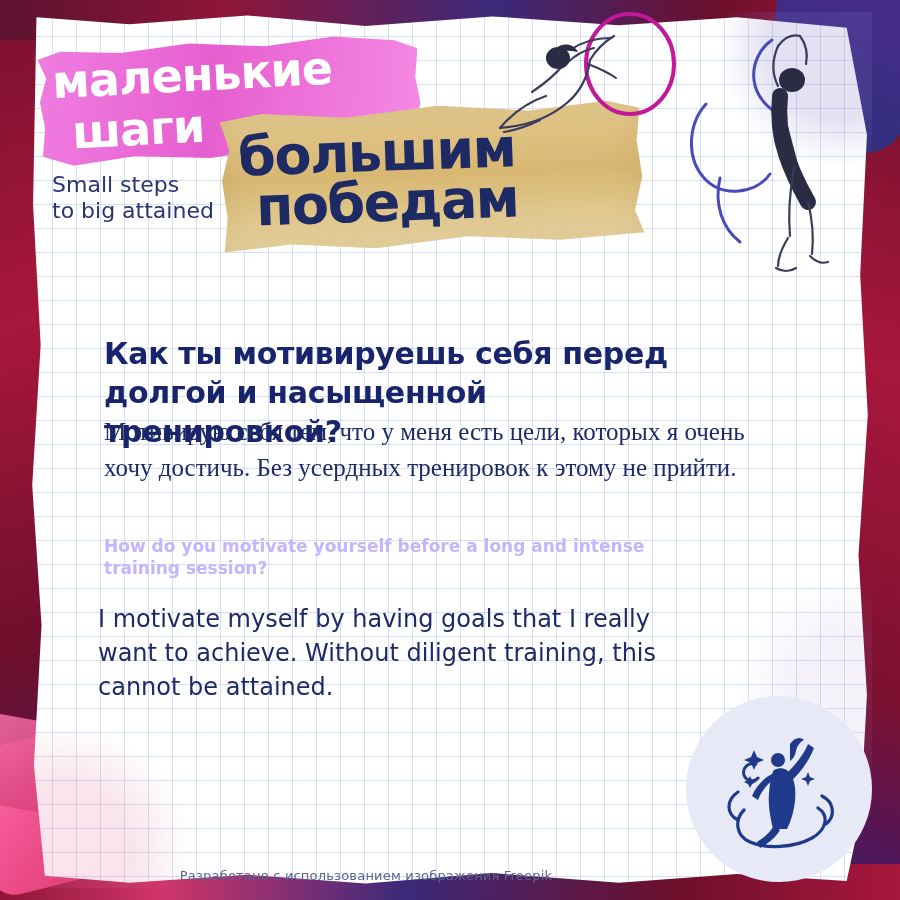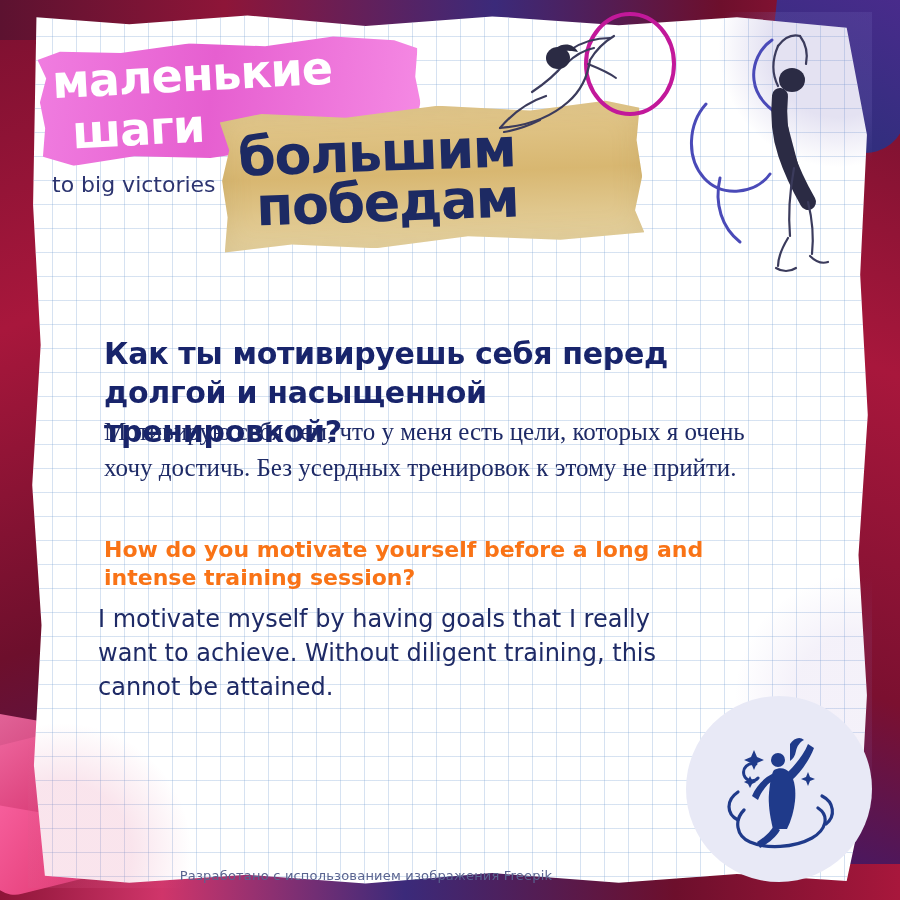--- a/index.html
+++ b/index.html
@@ -212,23 +212,23 @@
     font-size: 25px;
     line-height: 1.42;
     color: #1e2a66;
   }
   .question-en {
     position: absolute;
     left: 104px; top: 536px;
     width: 620px;
     font-family: "DejaVu Sans", sans-serif;
     font-weight: 700;
-    font-size: 22px;
+    font-size: 17px;
     line-height: 1.28;
-    color: #f97316;
+    color: #c4b5fd;
   }
   .answer-en {
     position: absolute;
     left: 98px; top: 602px;
     width: 600px;
     font-family: "DejaVu Sans", sans-serif;
     font-weight: 400;
     font-size: 24px;
     line-height: 1.42;
     color: #1e2a66;
@@ -279,21 +279,22 @@
     <div class="word-malenkie">маленькие</div>
     <div class="word-shagi">шаги</div>
     <div class="word-k">к</div>
   </div>
 
   <div class="kraft-band"></div>
   <div class="word-bolshim">большим</div>
   <div class="word-pobedam">победам</div>
 
   <div class="subhead-en">
-    <div>to big victories</div>
+    <div>Small steps</div>
+    <div>to big attained</div>
   </div>
 
   <div class="gym-a">
     <svg width="230" height="150" viewBox="0 0 230 150" fill="none">
       <g stroke="#3b3b5c" stroke-width="2.2" stroke-linecap="round" stroke-linejoin="round" fill="none">
         <ellipse cx="160" cy="58" rx="44" ry="50" stroke="#c2189a" stroke-width="4"></ellipse>
         <path d="M30 122 C56 120 80 112 98 96 C112 84 118 68 120 54"></path>
         <path d="M30 122 C42 108 58 96 76 90"></path>
         <path d="M120 54 C126 44 134 36 144 30"></path>
         <path d="M96 58 C104 50 114 44 124 42"></path>

